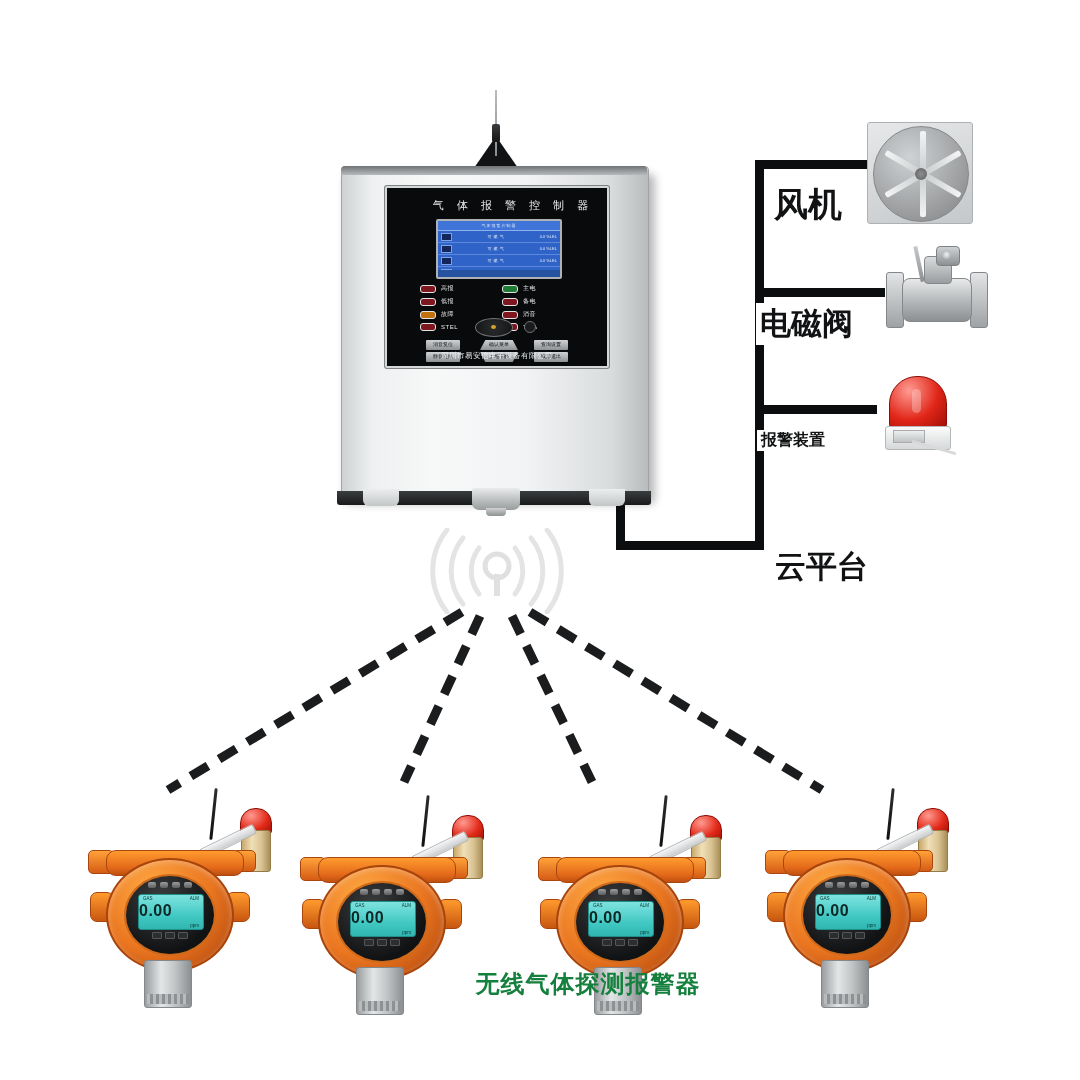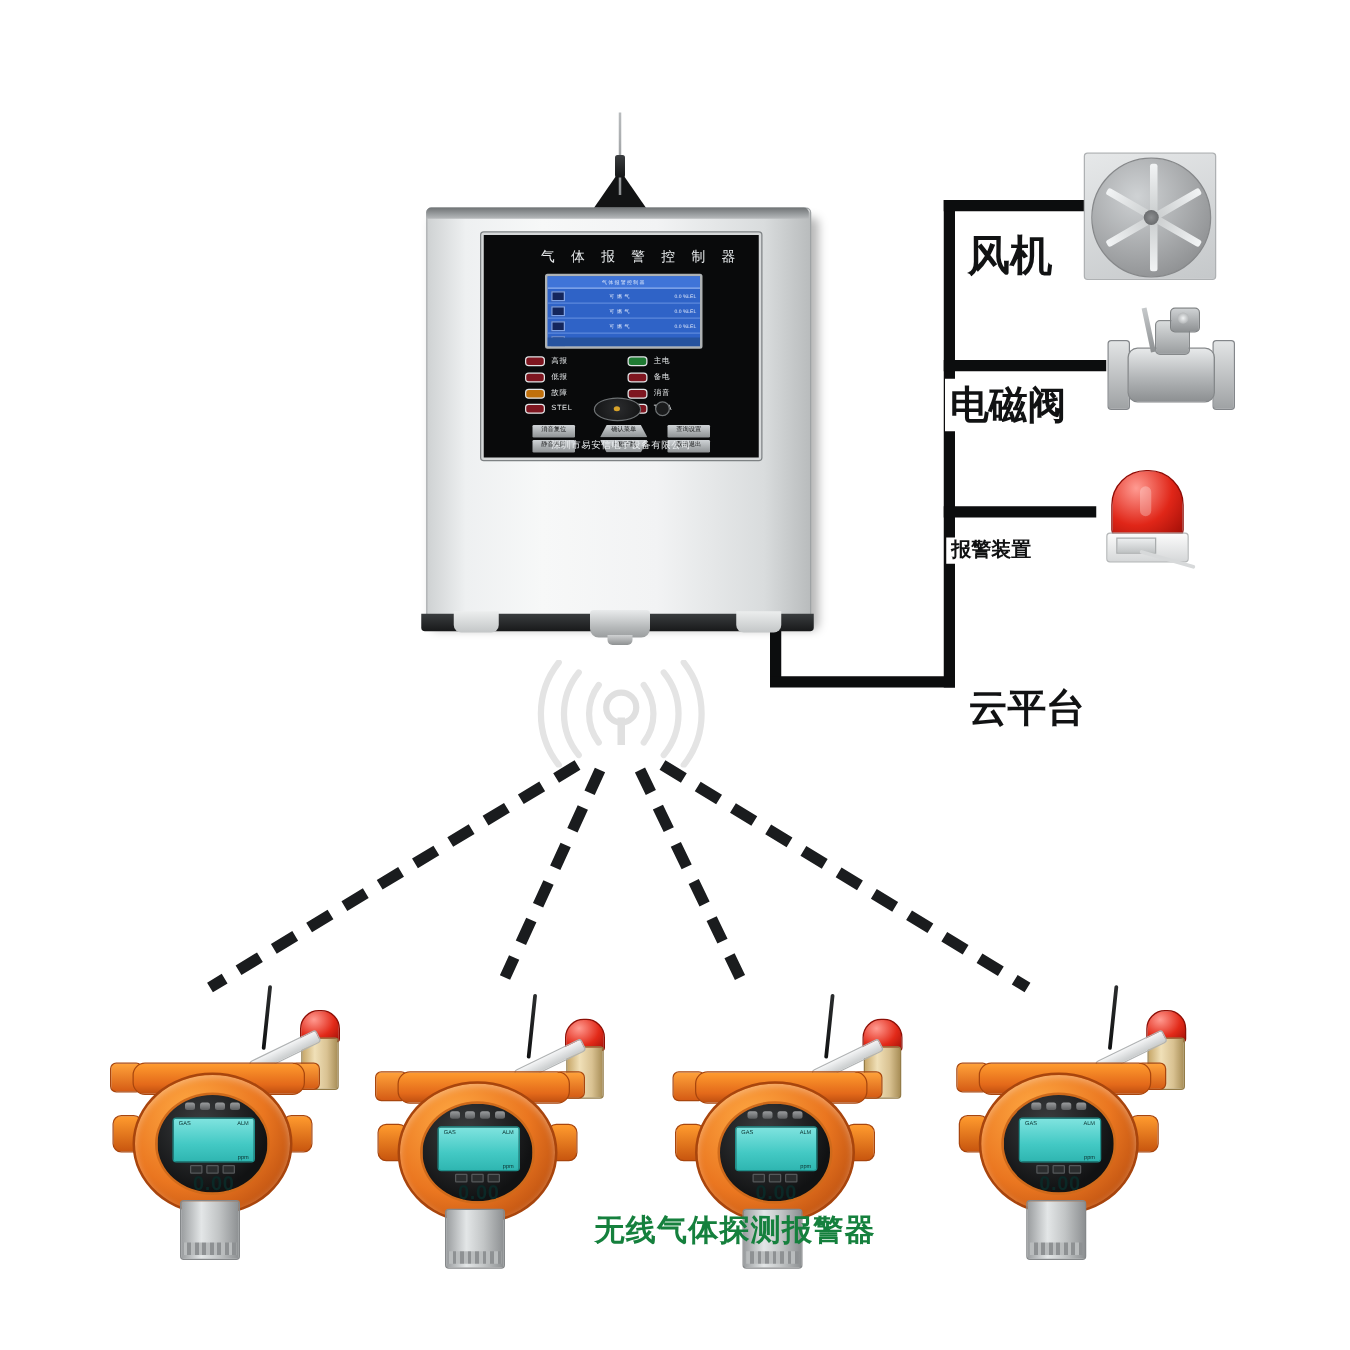--- a/index.html
+++ b/index.html
@@ -335,23 +335,23 @@
     position:absolute;left:36px;top:86px;width:88px;height:78px;border-radius:50%;
     background:radial-gradient(circle at 40% 30%,#3c3e40,#111213 70%);
     border:2px solid #cf6a1b;
   }
   .det-screen{
     position:absolute;left:12px;top:18px;width:64px;height:34px;border-radius:3px;
     background:linear-gradient(180deg,#7fe3df,#43c9c4 60%,#2fb6b1);
     border:1px solid #1e8f8b;
   }
   .det-val{
-    position:absolute;left:0;top:8px;width:100%;text-align:center;
+    position:absolute;left:0;top:8px;width:100%;text-align:left;
     font-family:"Liberation Sans",sans-serif;font-weight:bold;
-    font-size:16px;color:#0b2826;letter-spacing:.5px;line-height:1;margin-top:37px;
+    font-size:16px;color:#0b2826;letter-spacing:.5px;line-height:1;
   }
   .det-sc-tl{position:absolute;left:4px;top:1px;font-size:4.5px;color:#0d3331;}
   .det-sc-tr{position:absolute;right:4px;top:1px;font-size:4.5px;color:#0d3331;}
   .det-sc-br{position:absolute;right:4px;bottom:1px;font-size:4.5px;color:#0d3331;}
   .det-btns{
     position:absolute;left:26px;top:56px;width:36px;height:7px;display:flex;gap:3px;
   }
   .det-btn{flex:1;background:#2b2d2e;border:1px solid #55585a;border-radius:1px;}
   .det-dots{
     position:absolute;left:22px;top:6px;width:44px;height:6px;display:flex;gap:4px;

